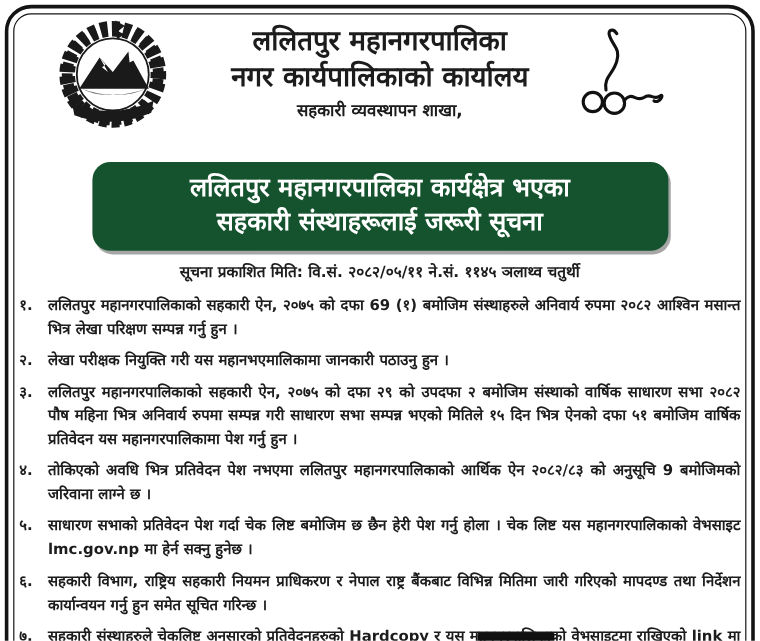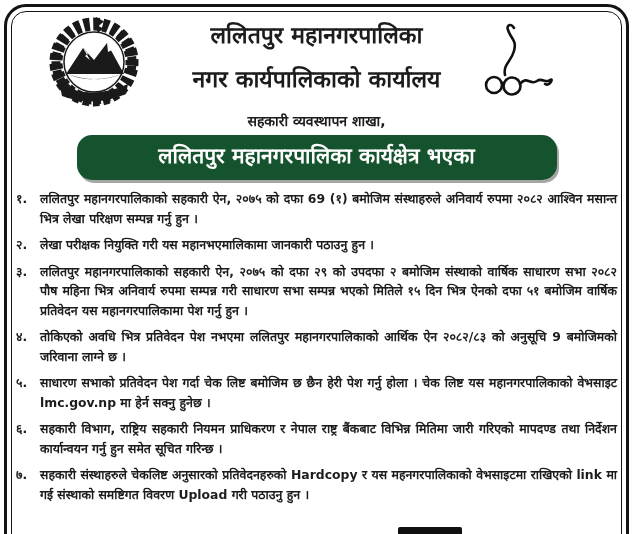--- a/index.html
+++ b/index.html
@@ -24,21 +24,21 @@
   }
   .content{
     position:absolute;left:14px;top:14px;right:14px;bottom:0;
   }
   
   .header{position:relative;height:114px;}
   .logo{position:absolute;left:30px;top:2px;}
   .signature{position:absolute;right:58px;top:4px;}
   .header-text{text-align:center;font-weight:bold;padding-top:6px;}
   .org-name{font-size:23px;line-height:30px;font-weight:bold;margin:0;}
-  .office-name{font-size:23px;line-height:31px;font-weight:bold;margin:14px;}
+  .office-name{font-size:23px;line-height:31px;font-weight:bold;margin:0;}
   .branch-name{font-size:14px;line-height:24px;font-weight:bold;margin:0;}
   .address-line{font-size:13px;line-height:18px;font-weight:bold;margin:0;}
   
   .banner{
     margin:7px auto 0;
     width:472px;
     background:#14532d;
     color:#ffffff;
     border-radius:15px;
     text-align:center;
@@ -120,22 +120,24 @@
         <path d="M45 10 c-3 -5 -8 -3 -6 2 c3 9 9 10 6 21 c-3 11 -11 13 -9 24"></path>
         <circle cx="25" cy="67" r="8"></circle>
         <circle cx="43" cy="68" r="8.5"></circle>
         <path d="M51 66 c7 -9 10 2 17 -3 c5 -4 8 3 13 -1 c4 -3 0 7 -5 4"></path>
       </svg>
     </span>
   </div>
 
   <div class="banner">
     <div>ललितपुर महानगरपालिका कार्यक्षेत्र भएका</div>
+    <div>सहकारी संस्थाहरूलाई जरूरी सूचना</div>
   </div>
 
+  <div class="date-line">सूचना प्रकाशित मिति: वि.सं. २०८२/०५/११ ने.सं. ११४५ ञलाथ्व चतुर्थी</div>
 
   <div class="notice-list">
     <div class="notice-item">
       <span class="num">१.</span>
       <span class="txt">ललितपुर महानगरपालिकाको सहकारी ऐन, २०७५ को दफा 69 (१) बमोजिम संस्थाहरुले अनिवार्य रुपमा २०८२ आश्विन मसान्त भित्र लेखा परिक्षण सम्पन्न गर्नु हुन ।</span>
     </div>
     <div class="notice-item">
       <span class="num">२.</span>
       <span class="txt">लेखा परीक्षक नियुक्ति गरी यस महानभएमालिकामा जानकारी पठाउनु हुन ।</span>
     </div>

